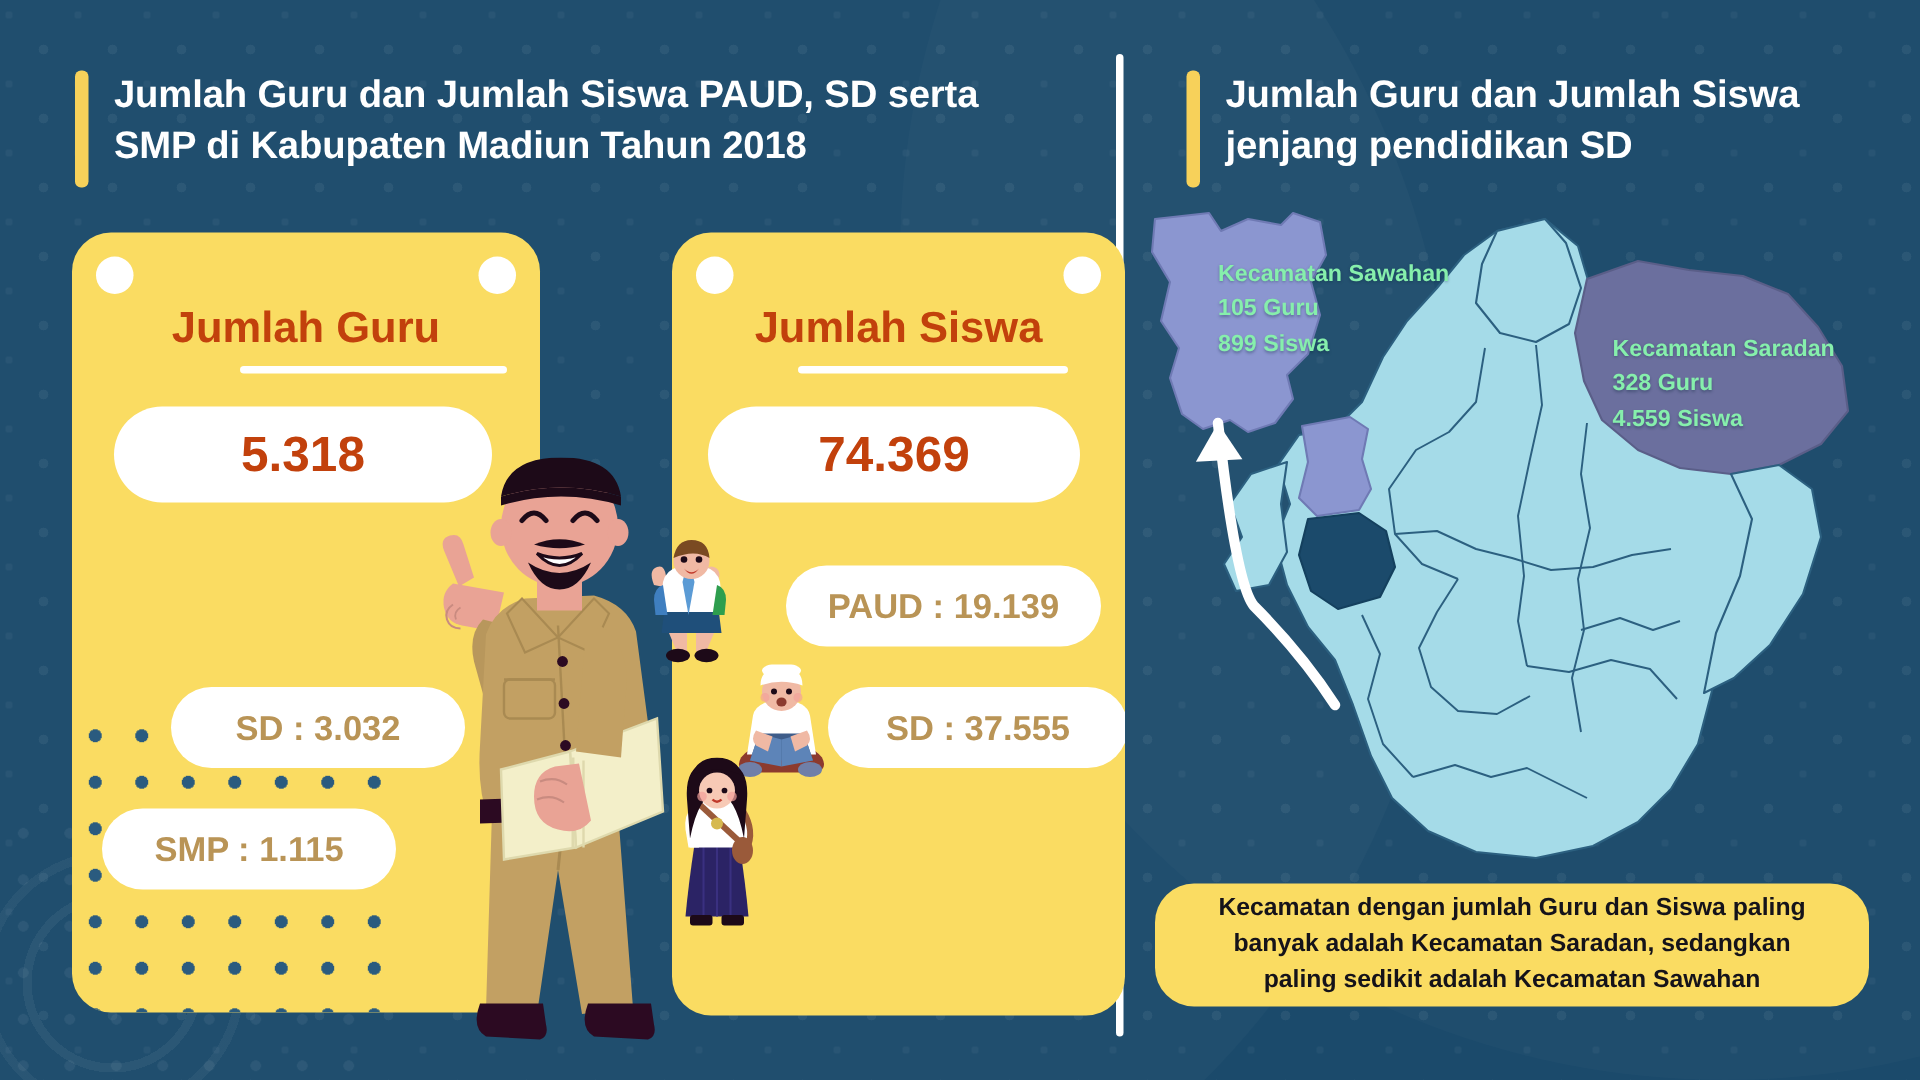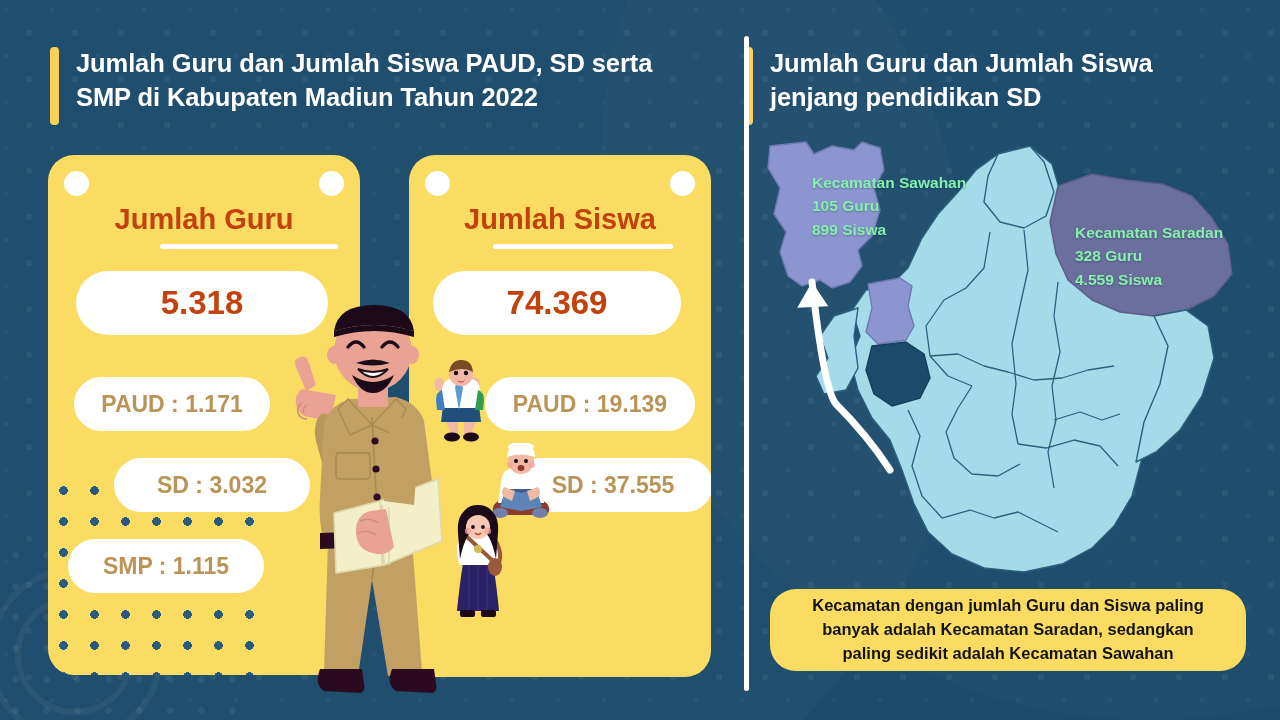--- a/index.html
+++ b/index.html
@@ -80,42 +80,42 @@
   }
   .title-text {
     color: #ffffff;
     font-size: 25.5px;
     font-weight: bold;
     line-height: 1.33;
     letter-spacing: -0.1px;
     white-space: pre-line;
   }
   #title-left  { left: 50px;  top: 47px; height: 78px; width: 680px; }
-  #title-right { left: 744px; top: 47px; height: 78px; width: 470px; }
+  #title-right { left: 791px; top: 47px; height: 78px; width: 470px; }
 
   
   .divider {
     position: absolute;
     left: 744px;
     top: 36px;
     width: 5px;
     height: 655px;
     background: #ffffff;
     border-radius: 3px;
   }
 
   
   .stat-card {
     position: absolute;
     background: #fadc62;
     border-radius: 26px;
     overflow: hidden;
   }
   #card-guru  { left: 48px;  top: 155px; width: 312px; height: 520px; }
-  #card-siswa { left: 409px; top: 155px; width: 302px; height: 522px; }
+  #card-siswa { left: 448px; top: 155px; width: 302px; height: 522px; }
 
   .card-dots {
     position: absolute;
     left: 0; bottom: 0;
     width: 220px; height: 200px;
     background-image: radial-gradient(circle, #1f5480 4.2px, transparent 4.4px);
     background-size: 31px 31px;
     opacity: 0.95;
   }
   .punch {
@@ -241,39 +241,38 @@
 
   <div class="bg-sheen"></div>
   <div class="bg-sheen2"></div>
   <div class="bg-dots"></div>
   <div class="bg-corner-rings"></div>
   <div class="bg-dotgrid-bl"></div>
 
   <div id="title-left" class="title-block">
     <div class="title-bar"></div>
     <div class="title-text">Jumlah Guru dan Jumlah Siswa PAUD, SD serta
-SMP di Kabupaten Madiun Tahun 2022</div>
+SMP di Kabupaten Madiun Tahun 2018</div>
   </div>
 
   <div id="title-right" class="title-block">
     <div class="title-bar"></div>
     <div class="title-text">Jumlah Guru dan Jumlah Siswa
 jenjang pendidikan SD</div>
   </div>
 
   <div class="divider"></div>
 
   <div id="card-guru" class="stat-card">
     <div class="card-dots"></div>
     <div class="punch left"></div>
     <div class="punch right"></div>
     <div class="card-heading">Jumlah Guru</div>
     <div id="rule-guru" class="card-rule"></div>
     <div id="pill-guru-total" class="big-pill">5.318</div>
-    <div id="pill-guru-0" class="sub-pill">PAUD : 1.171</div>
     <div id="pill-guru-1" class="sub-pill">SD : 3.032</div>
     <div id="pill-guru-2" class="sub-pill">SMP : 1.115</div>
   </div>
 
   <div id="card-siswa" class="stat-card">
     <div class="punch left"></div>
     <div class="punch right"></div>
     <div class="card-heading">Jumlah Siswa</div>
     <div id="rule-siswa" class="card-rule"></div>
     <div id="pill-siswa-total" class="big-pill">74.369</div>

